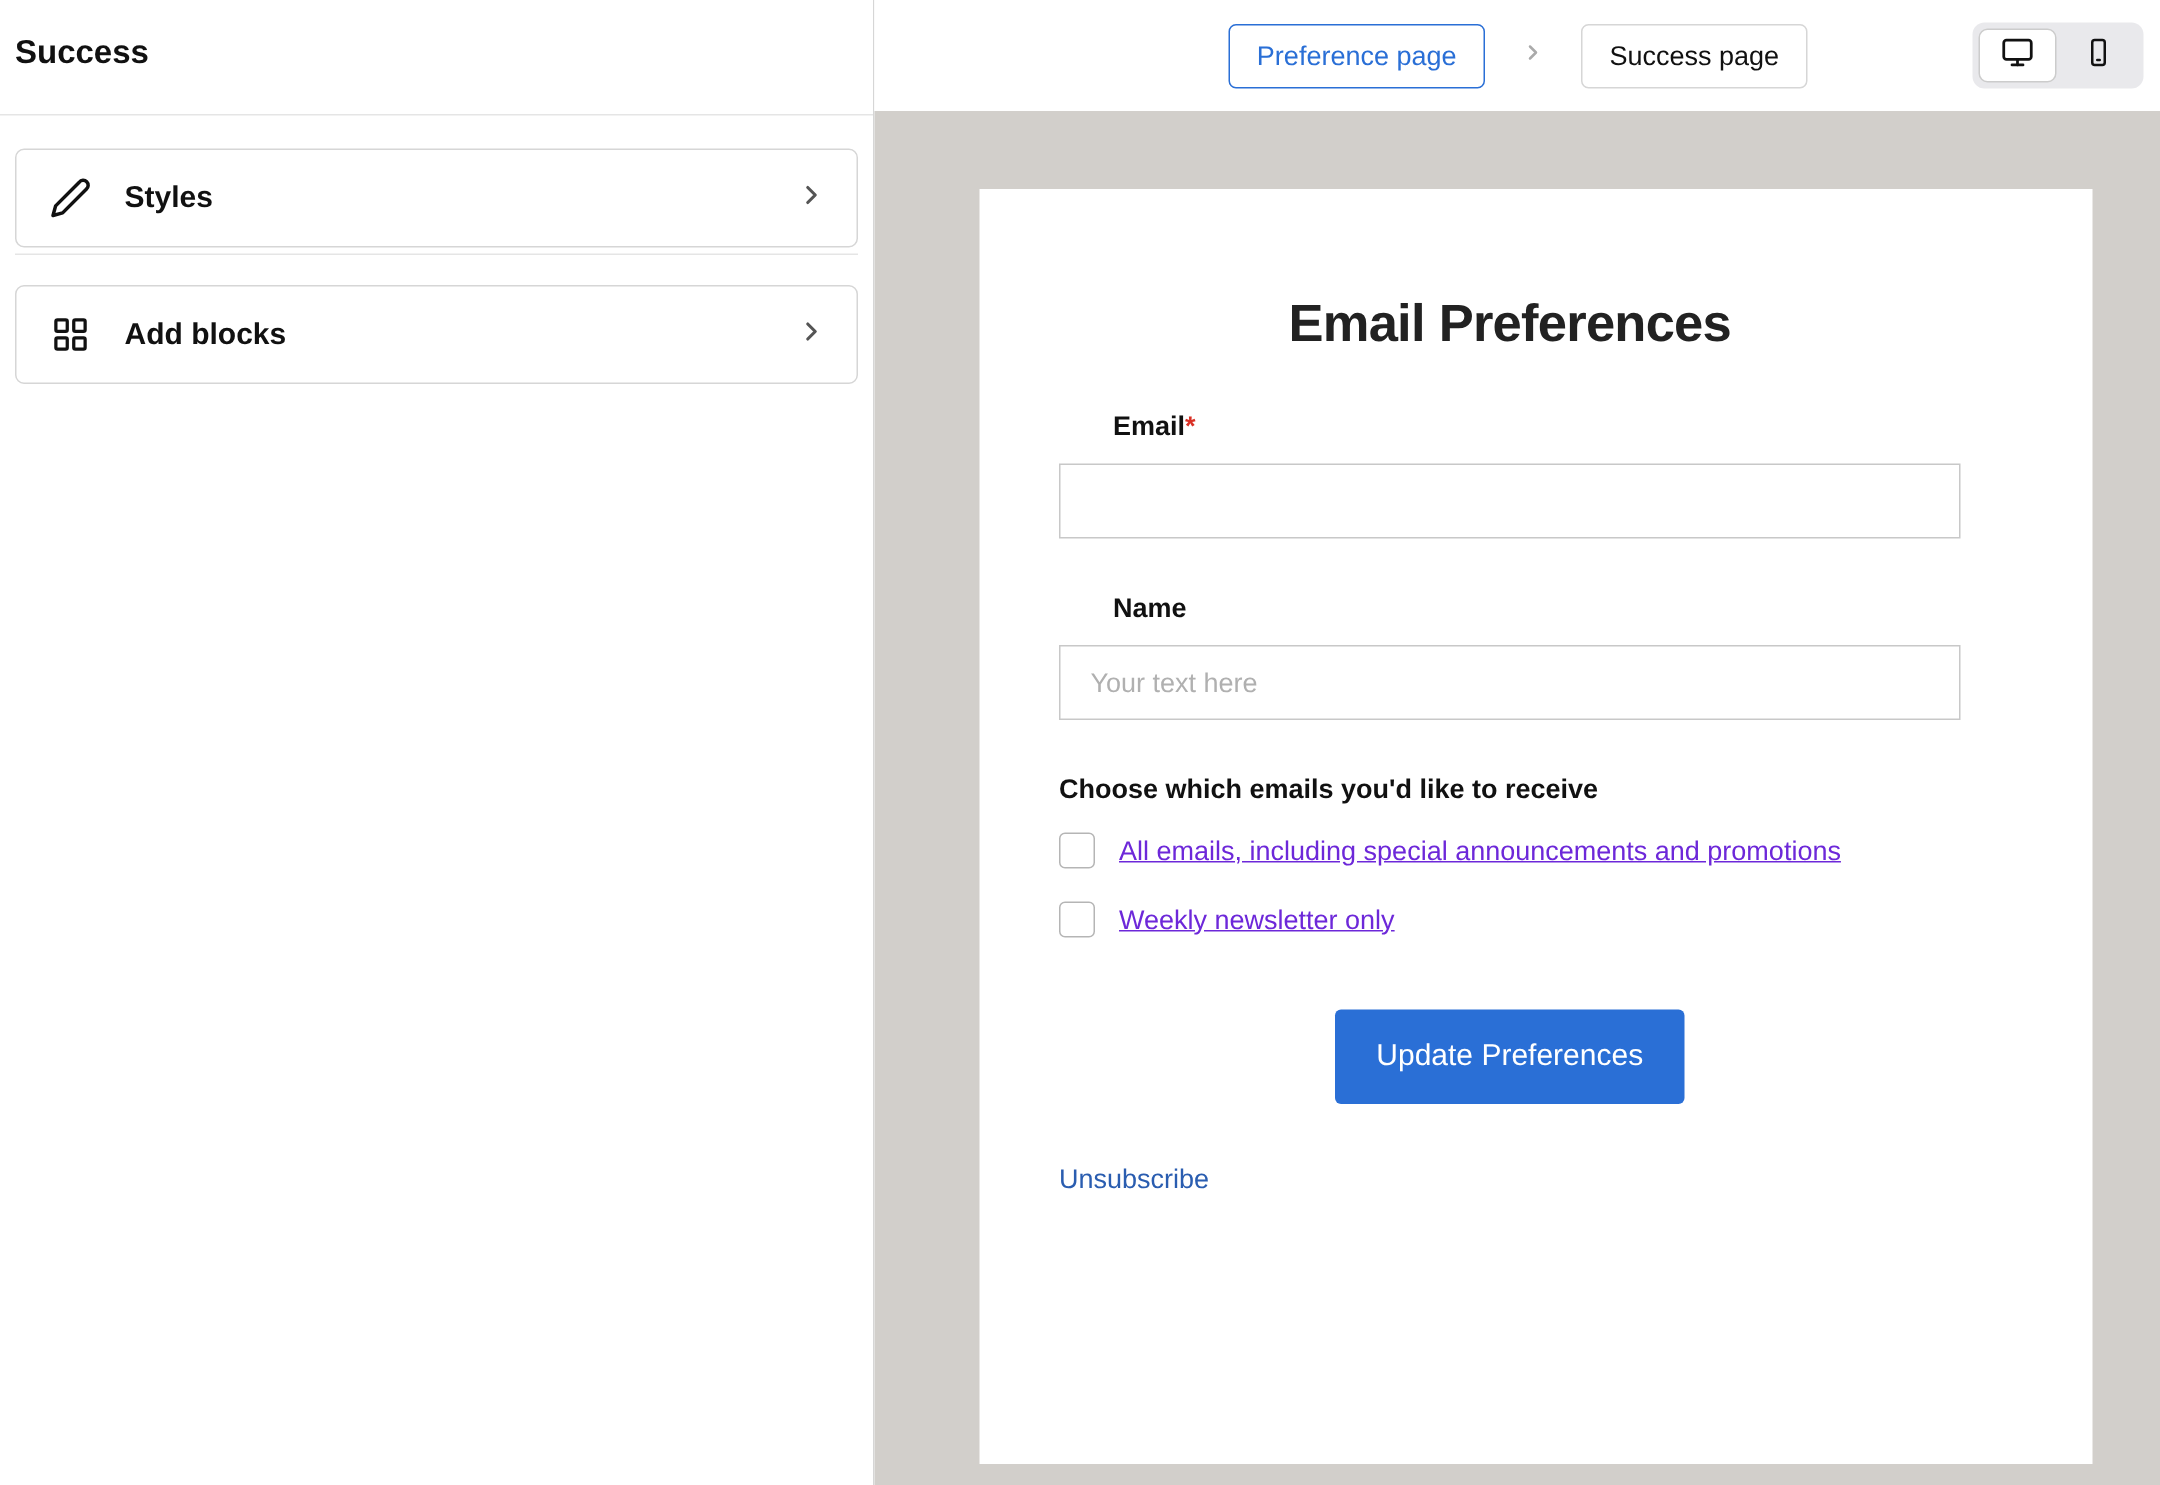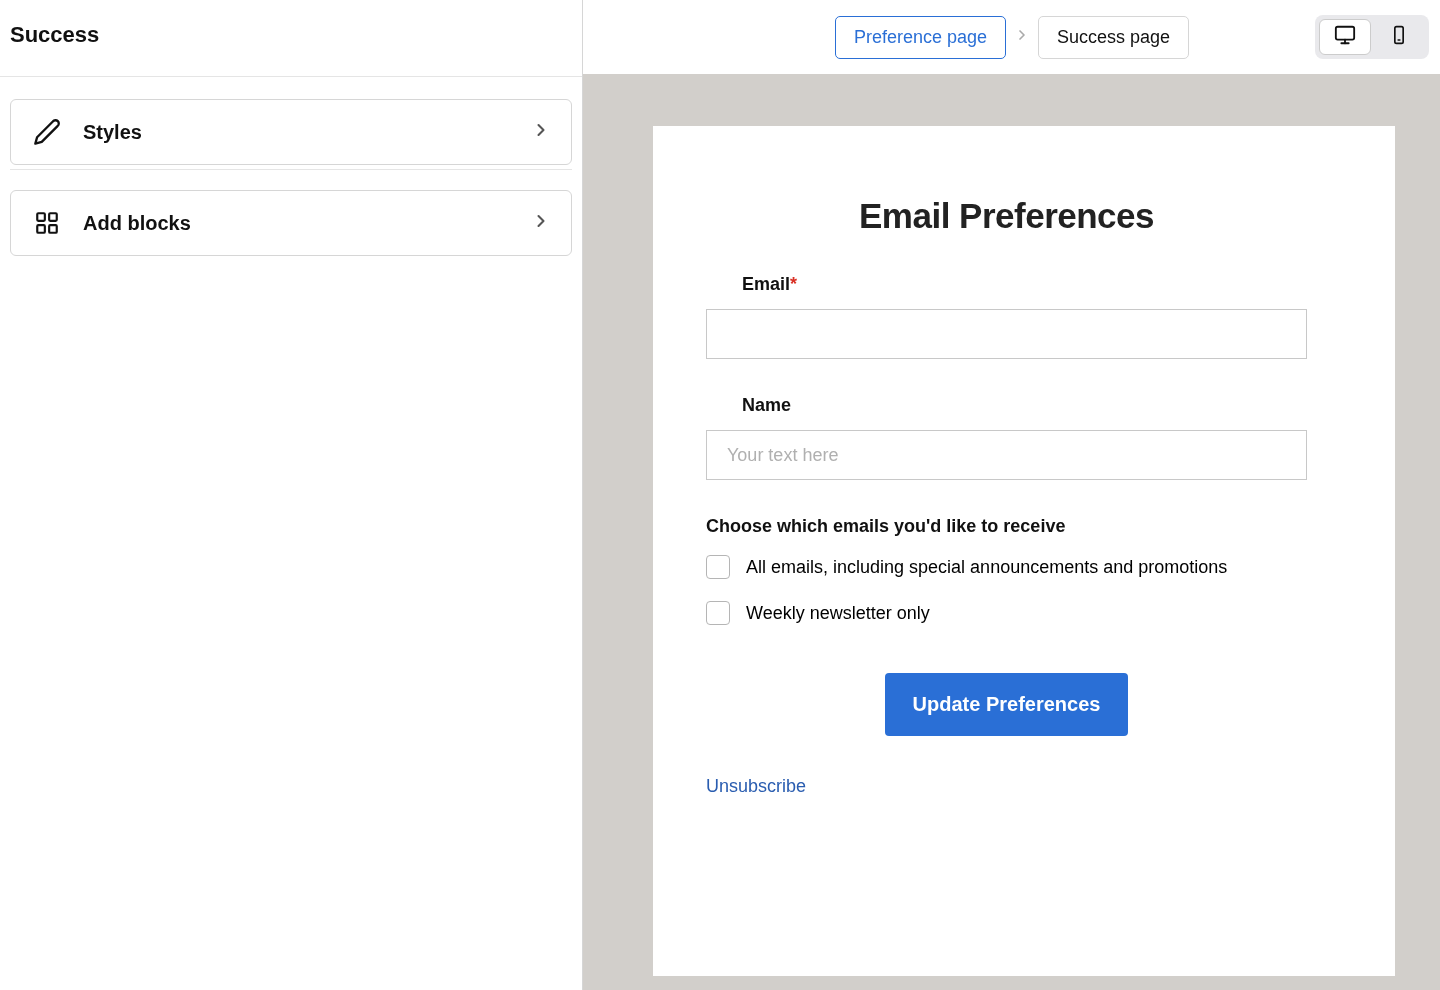--- a/index.html
+++ b/index.html
@@ -82,21 +82,21 @@
       height: 74px;
       display: flex;
       align-items: center;
       justify-content: center;
       position: relative;
       background: #fff;
     }
     .tab-group {
       display: flex;
       align-items: center;
-      gap: 8px;
+      gap: 24px;
     }
     .tab {
       border: 1px solid #d6d6d6;
       border-radius: 5px;
       padding: 10px 18px;
       font-size: 18px;
       font-weight: 500;
       cursor: pointer;
       background: #fff;
       color: #111;
@@ -195,33 +195,33 @@
       width: 24px;
       height: 24px;
       border: 1.5px solid #b5b5b5;
       border-radius: 4px;
       flex-shrink: 0;
       cursor: pointer;
       background: #fff;
     }
     .check-text {
       font-size: 18px;
-      color: #000000;
+      color: #6d28d9;
+      text-decoration: underline;
     }
     .btn-primary {
       display: block;
       margin: 48px auto 0 auto;
       background: #2a6fd6;
       color: #fff;
       border: none;
       padding: 20px 28px;
       font-size: 20px;
       border-radius: 4px;
       cursor: pointer;
-      font-weight: bold;
     }
     .link-unsub {
       display: block;
       text-align: left;
       margin-top: 40px;
       color: #2a5db0;
       font-size: 18px;
       cursor: pointer;
     }
   </style>

